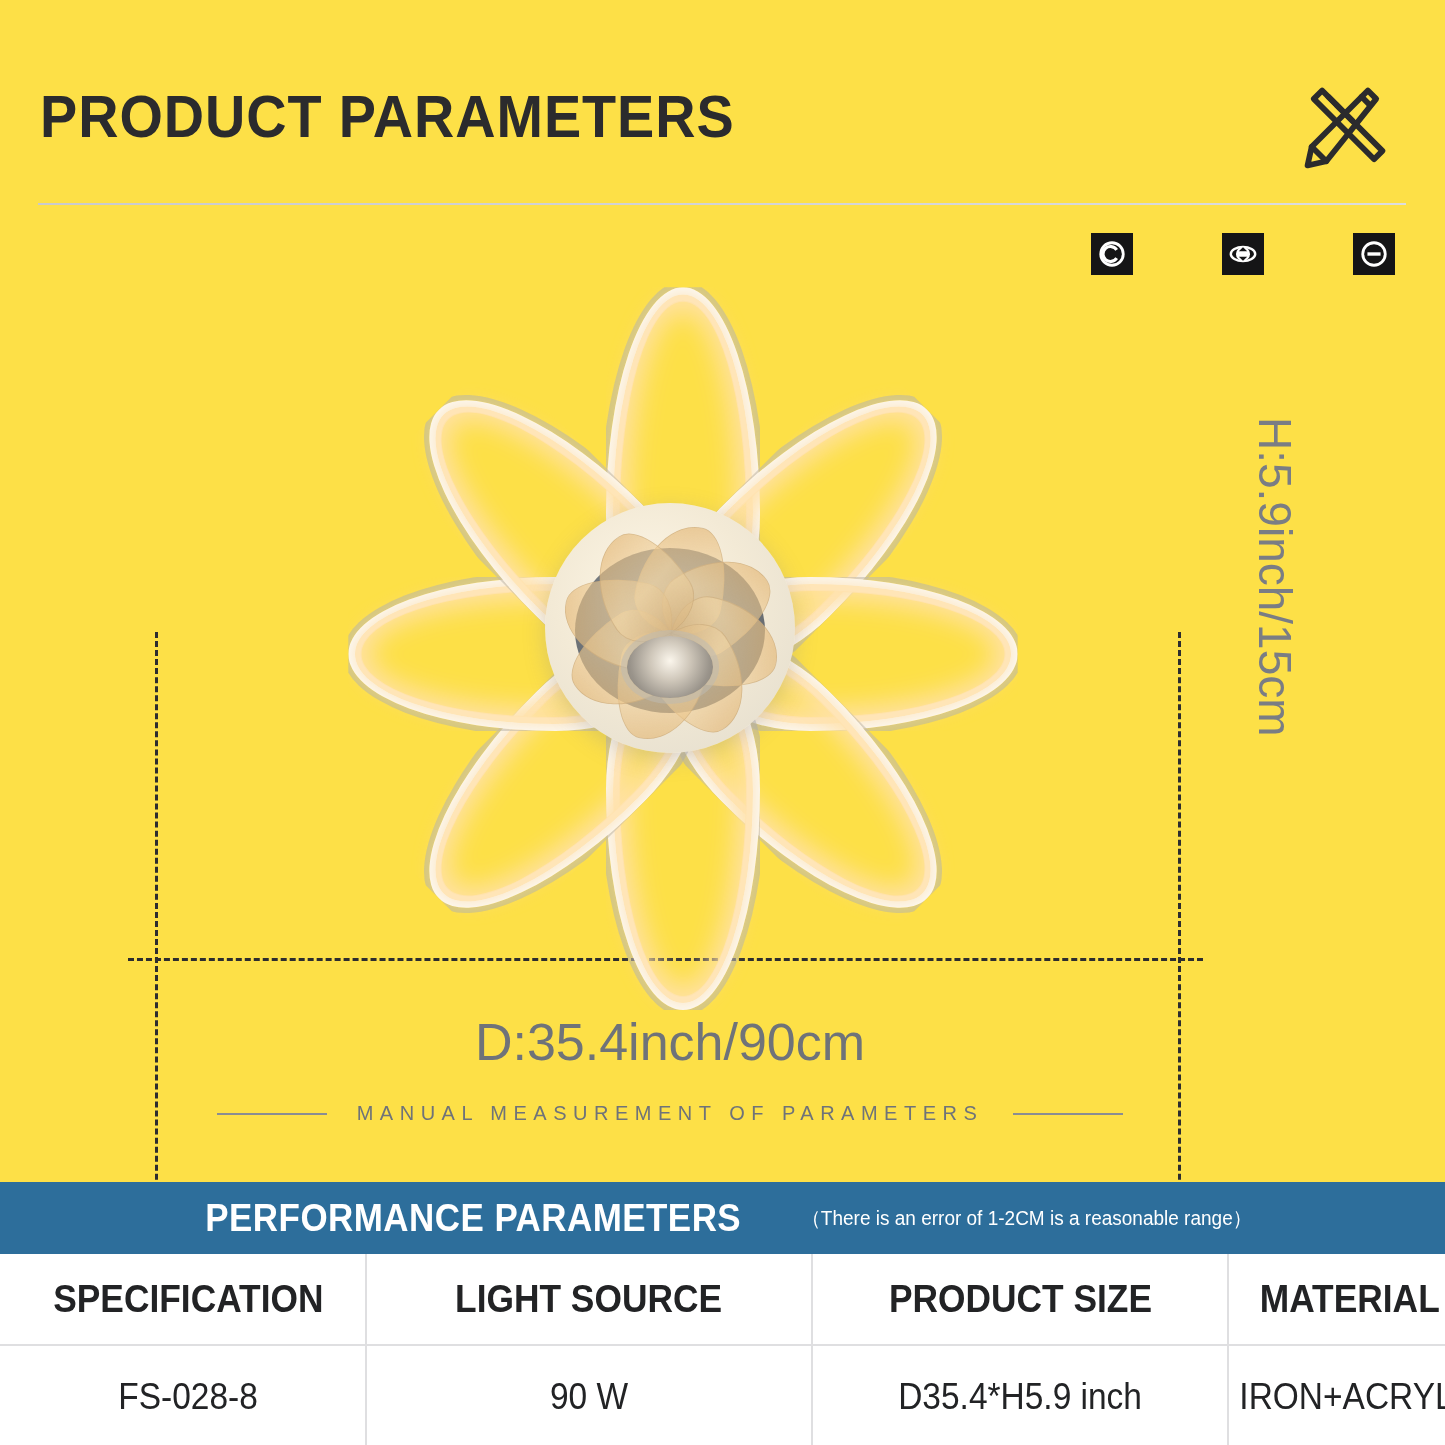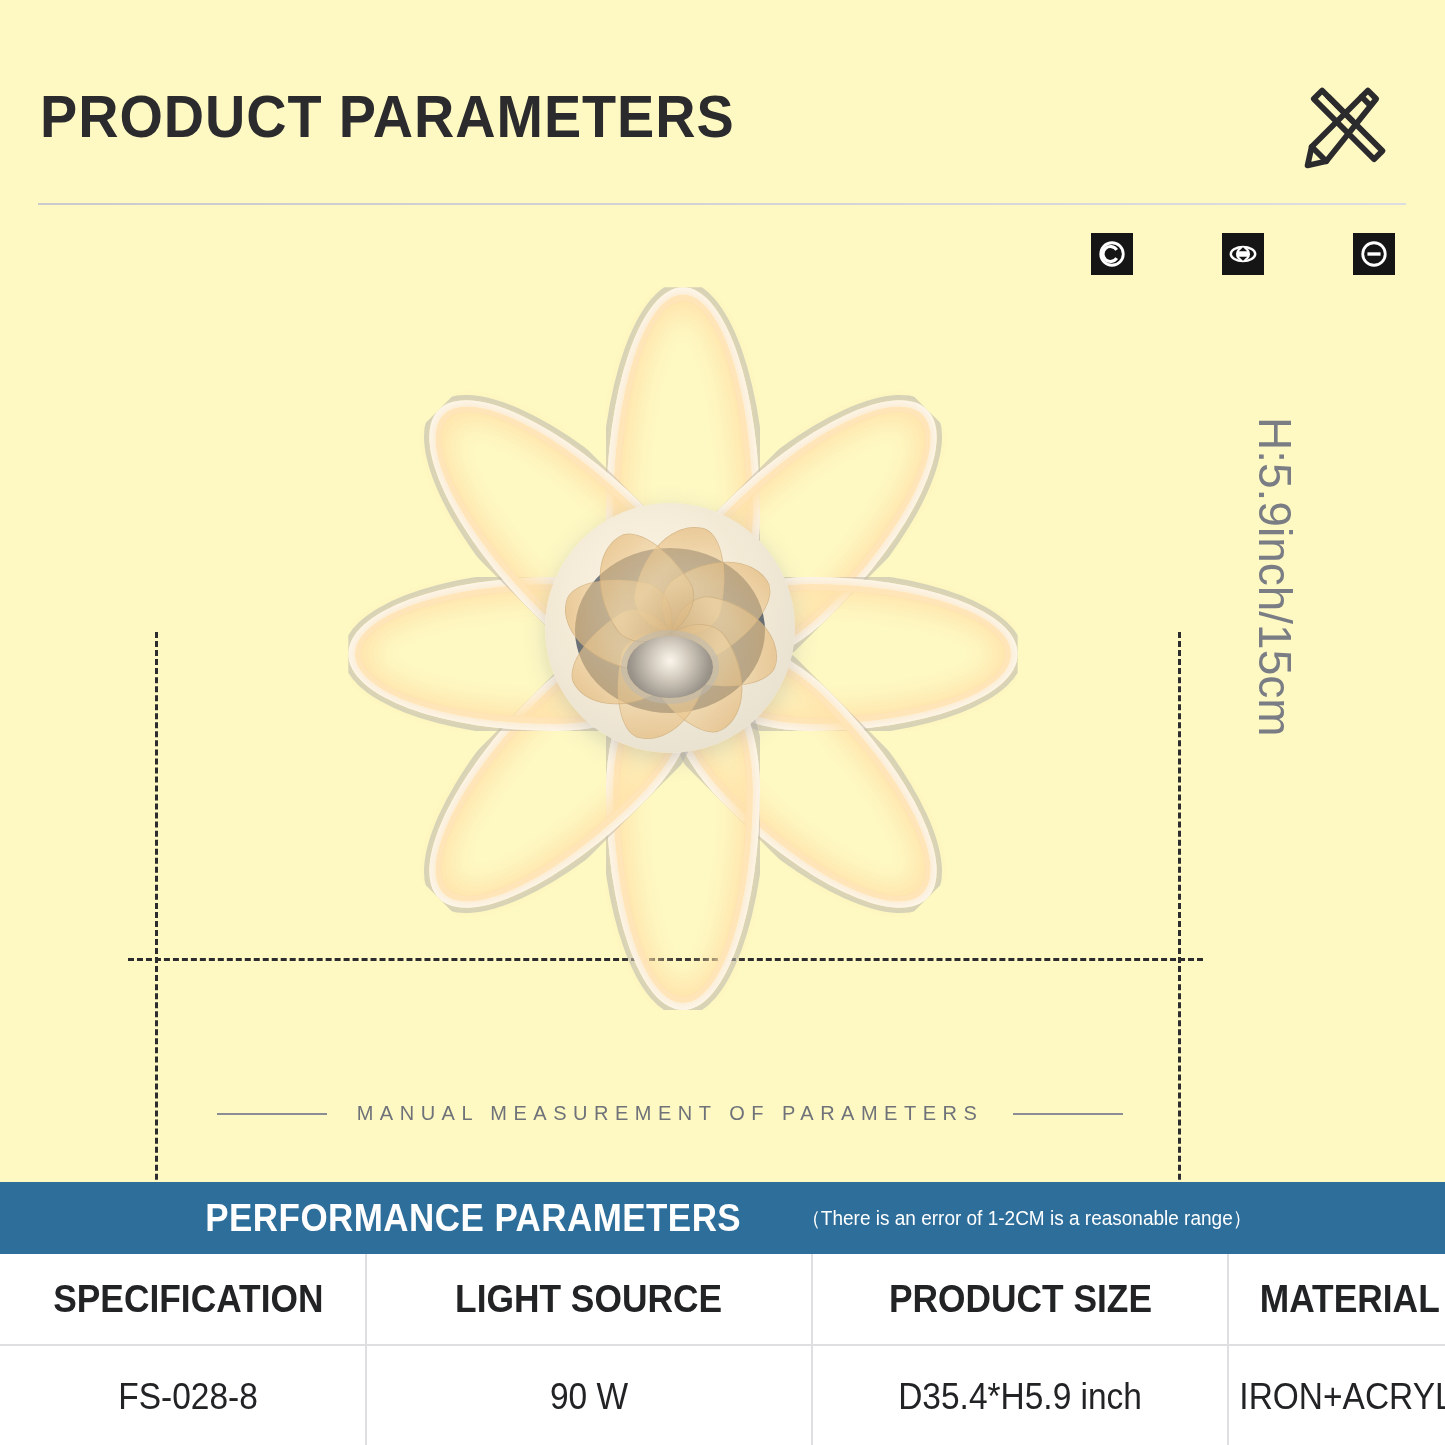--- a/index.html
+++ b/index.html
@@ -7,21 +7,21 @@
     padding: 0;
     background: #ffffff;
   }
   body {
     font-family: "Liberation Sans", sans-serif;
   }
   .page {
     position: relative;
     width: 1445px;
     height: 1445px;
-    background: #fef9c3;
+    background: #fde047;
     overflow: hidden;
   }
 
   
   .header {
     position: absolute;
     left: 0; top: 0;
     width: 1445px;
     height: 215px;
   }
@@ -395,20 +395,21 @@
           <div class="blade b5"></div>
           <div class="blade b6"></div>
           <div class="blade b7"></div>
           <div class="blade b8"></div>
         </div>
         <div class="hub-cap"></div>
       </div>
     </div>
 
     <div class="h-label">H:5.9inch/15cm</div>
+    <div class="d-label">D:35.4inch/90cm</div>
 
     <div class="caption-row">
       <span class="caption-rule"></span>
       <span class="caption-text">MANUAL MEASUREMENT OF PARAMETERS</span>
       <span class="caption-rule"></span>
     </div>
   </div>
 
   <div class="banner">
     <span class="banner-title">PERFORMANCE PARAMETERS</span>

